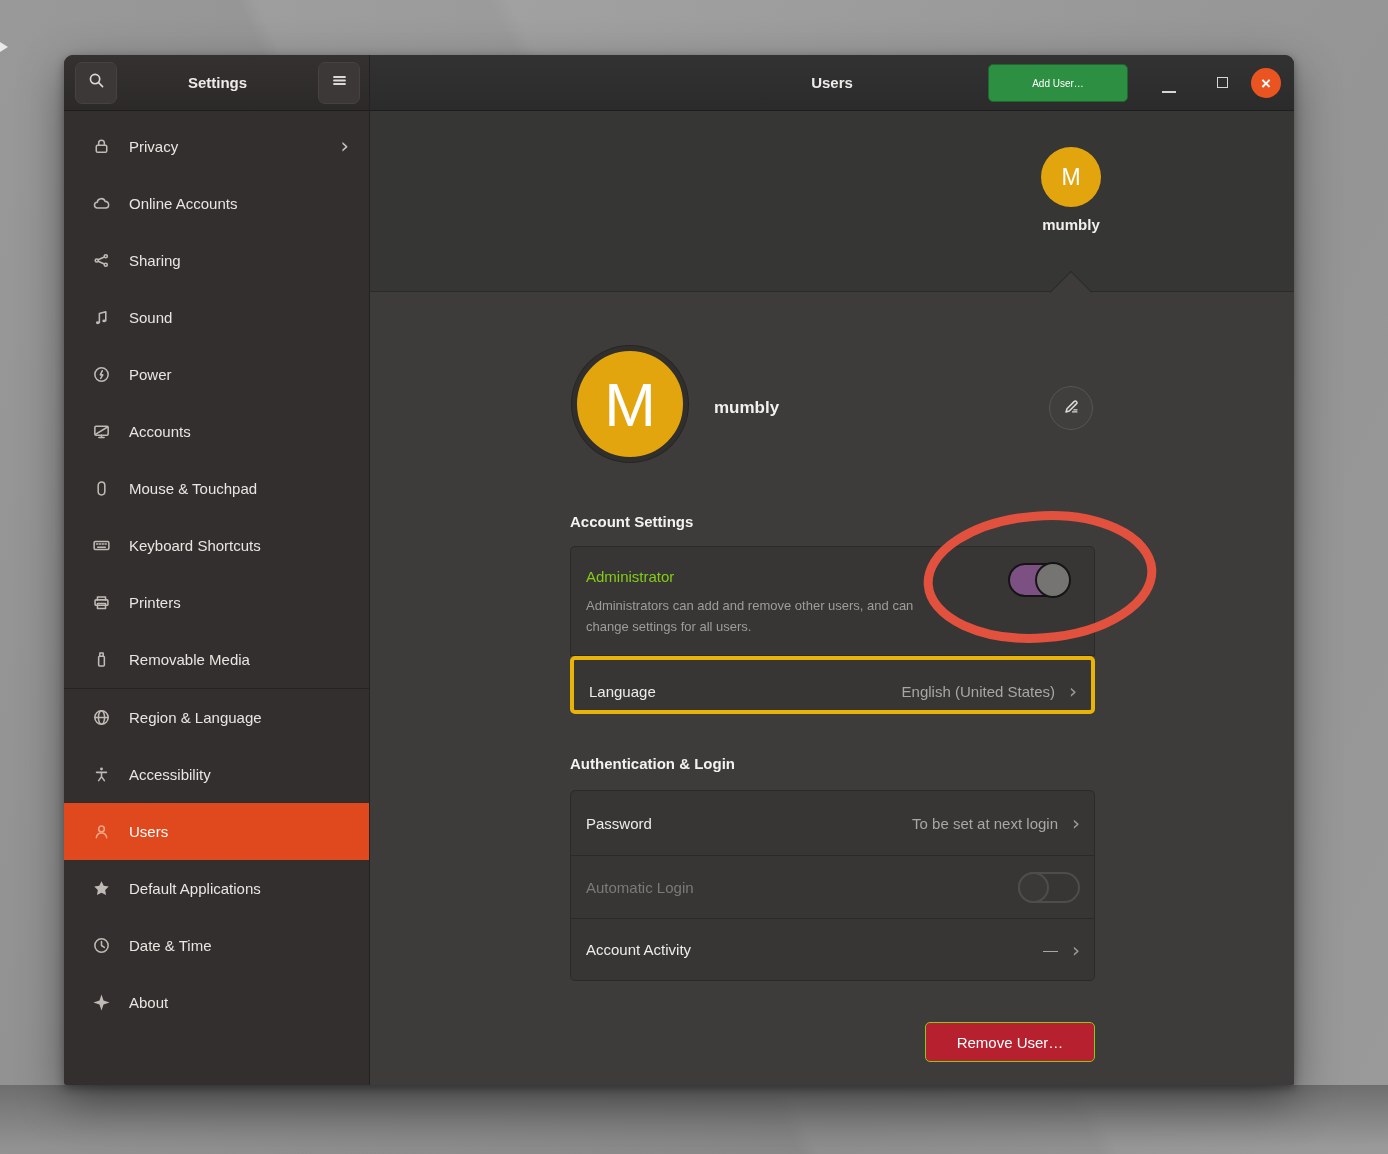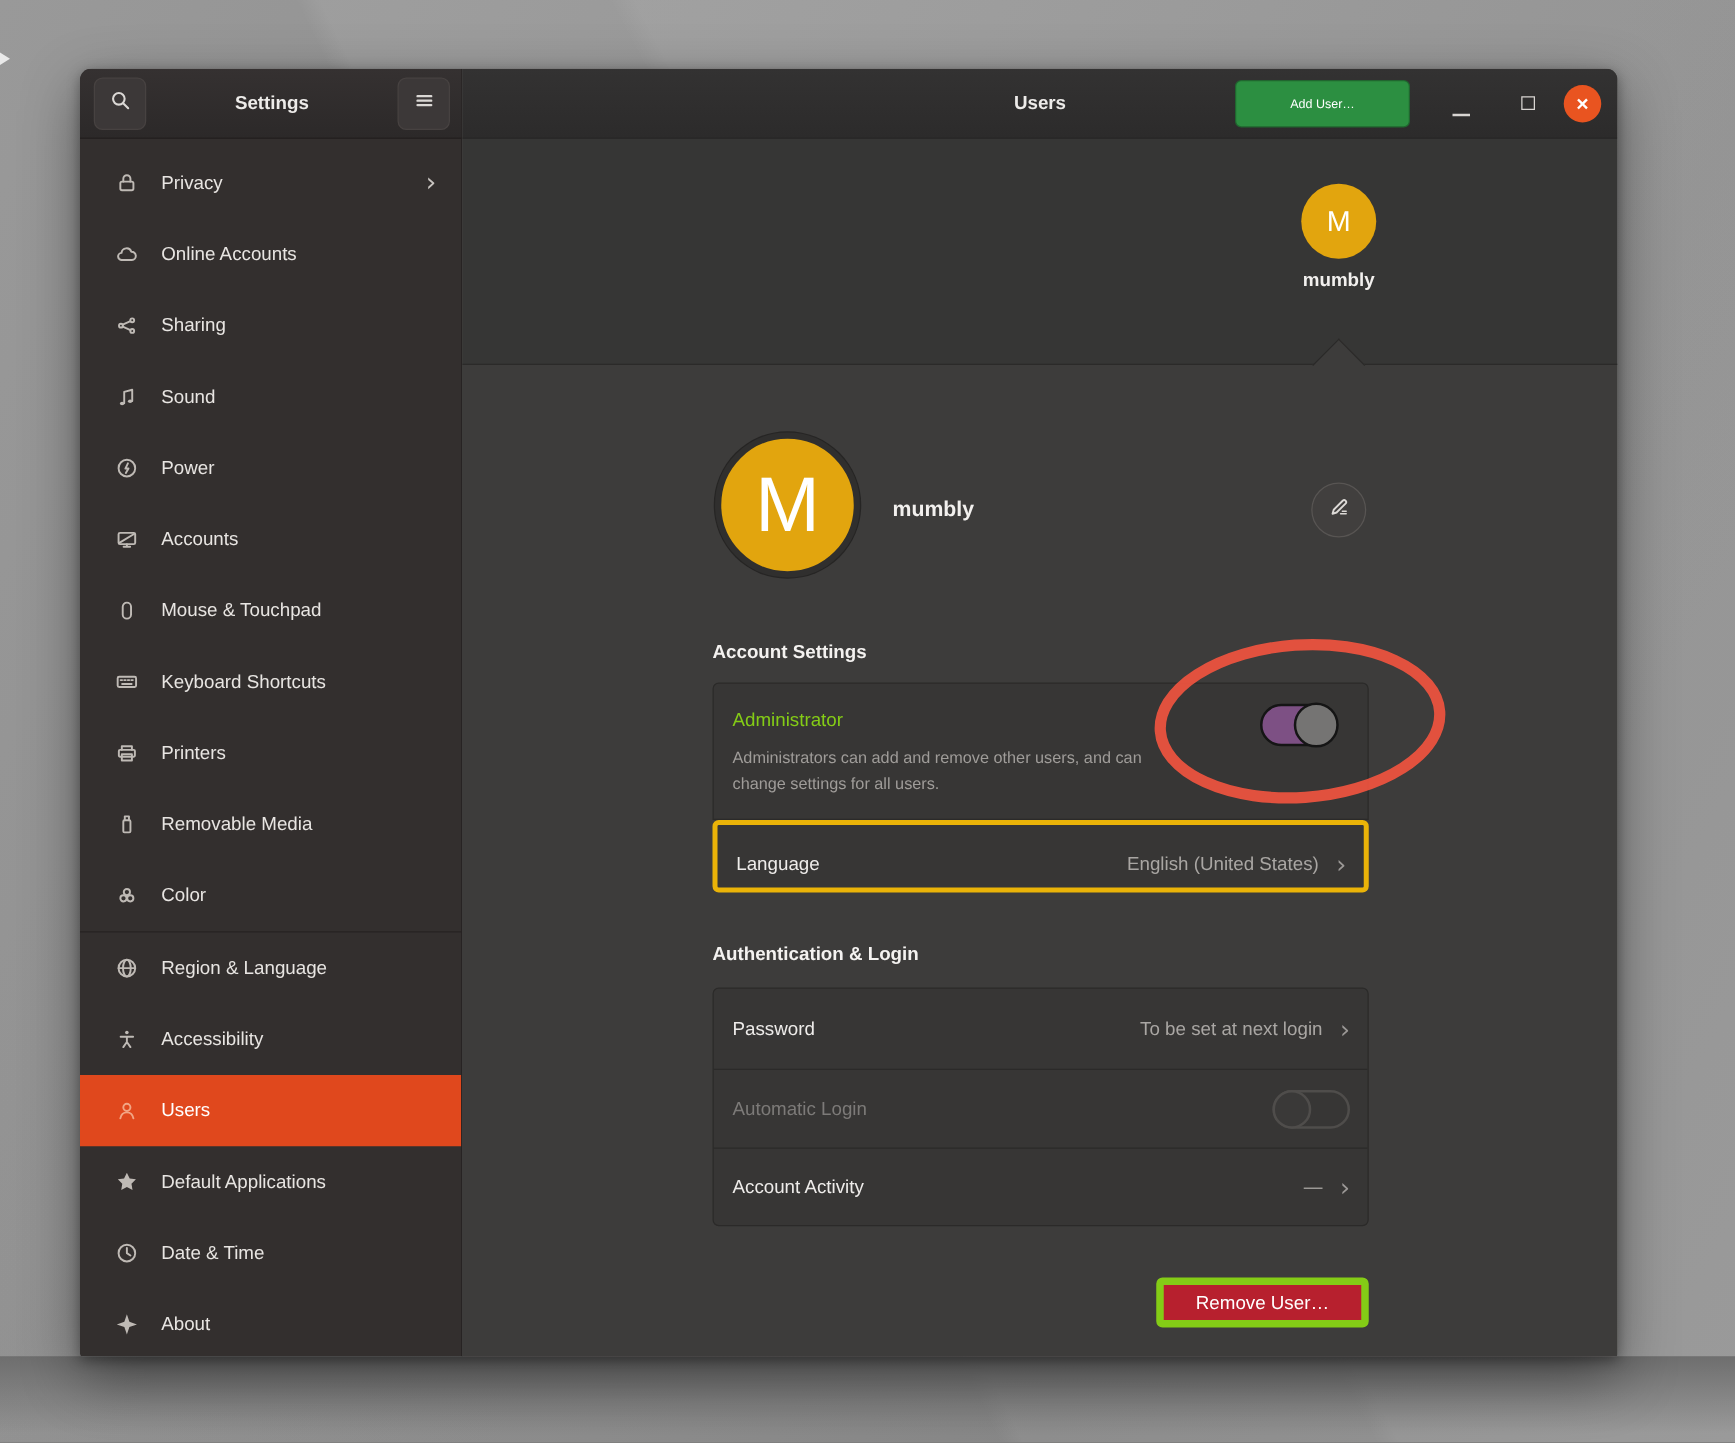--- a/index.html
+++ b/index.html
@@ -92,21 +92,21 @@
   .row-chevron{font-size:20px;color:#9b9896;line-height:1;font-family:"DejaVu Sans",sans-serif;}
   .auth-frame{top:498px;height:191px;}
   .auth-row{height:63px;display:flex;align-items:center;padding:0 14px 0 15px;border-top:1px solid #2b2a29;position:relative;}
   .auth-row:first-child{border-top:none;height:64px;}
   .auth-row:last-child{height:62px;}
   .dim-label{color:#7c7a78;}
   .toggle-off{width:62px;height:31px;border-radius:16px;border:2px solid #4f4d4b;position:relative;}
   .toggle-off .knob{position:absolute;left:-2px;top:-2px;width:31px;height:31px;border-radius:50%;
     border:2px solid #4f4d4b;background:#3a3938;}
   .remove-btn{position:absolute;left:555px;top:730px;width:170px;height:40px;background:#b7202e;
-    border:6px solid #84cc16;border-radius:5px;color:#ffffff;font-size:15px;
+    border:1px solid #84cc16;border-radius:5px;color:#ffffff;font-size:15px;
     display:flex;align-items:center;justify-content:center;}
 
   
   .annotation-svg{position:absolute;left:846px;top:450px;width:260px;height:144px;z-index:5;pointer-events:none;}
 </style>
 </head>
 <body>
 
 <div class="screen">
   <div class="wallpaper-wedge1"></div>
@@ -221,30 +221,20 @@
             <span class="side-label">Printers</span>
           </div>
           <div class="side-item">
             <span class="side-icon">
               <svg viewBox="0 0 16 16" fill="none" stroke="currentColor" stroke-width="1.3" stroke-linecap="round" stroke-linejoin="round">
                 <rect x="5.6" y="5.2" width="4.8" height="8.2" rx="0.8"></rect>
                 <path d="M6.6 5.2V2.6h2.8v2.6"></path>
               </svg>
             </span>
             <span class="side-label">Removable Media</span>
-          </div>
-          <div class="side-item">
-            <span class="side-icon">
-              <svg viewBox="0 0 16 16" fill="none" stroke="currentColor" stroke-width="1.3" stroke-linecap="round" stroke-linejoin="round">
-                <circle cx="8" cy="5.6" r="2.1"></circle>
-                <circle cx="5.7" cy="9.8" r="2.1"></circle>
-                <circle cx="10.3" cy="9.8" r="2.1"></circle>
-              </svg>
-            </span>
-            <span class="side-label">Color</span>
           </div>
           <div class="side-divider"></div>
           <div class="side-item">
             <span class="side-icon">
               <svg viewBox="0 0 16 16" fill="none" stroke="currentColor" stroke-width="1.3" stroke-linecap="round" stroke-linejoin="round">
                 <circle cx="8" cy="8" r="5.6"></circle>
                 <ellipse cx="8" cy="8" rx="2.6" ry="5.6"></ellipse>
                 <path d="M2.4 8h11.2"></path>
               </svg>
             </span>

